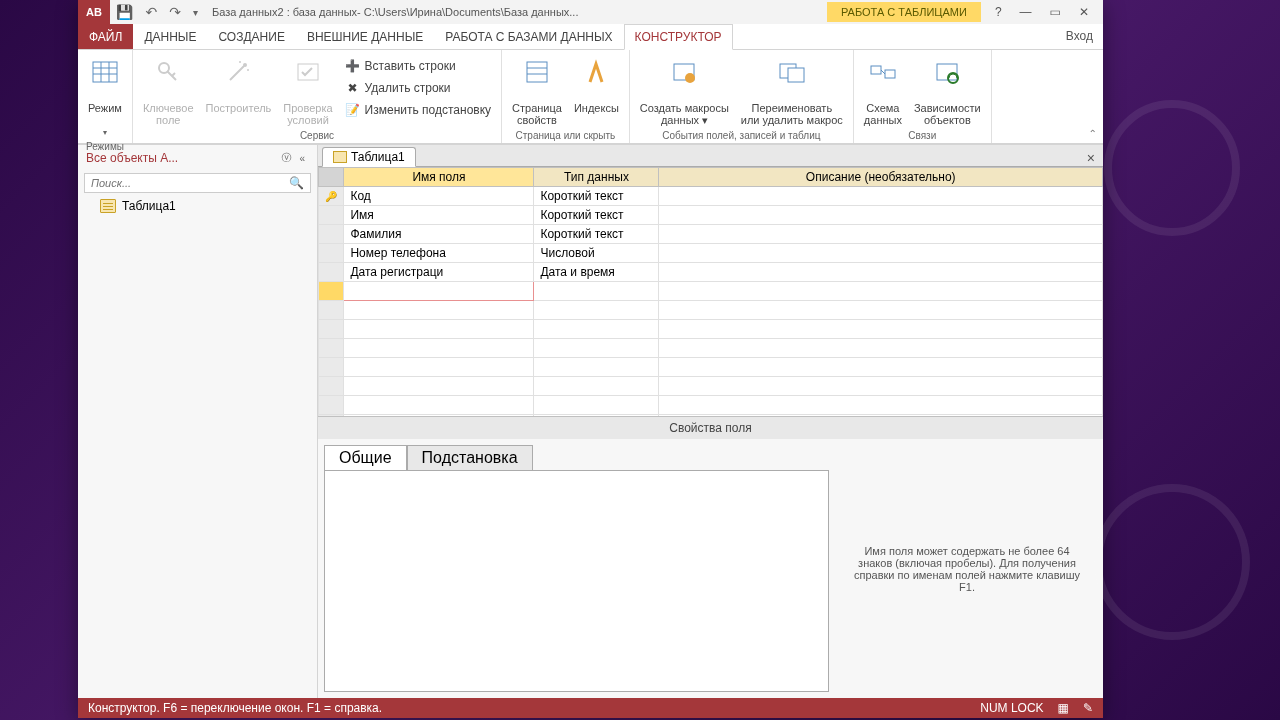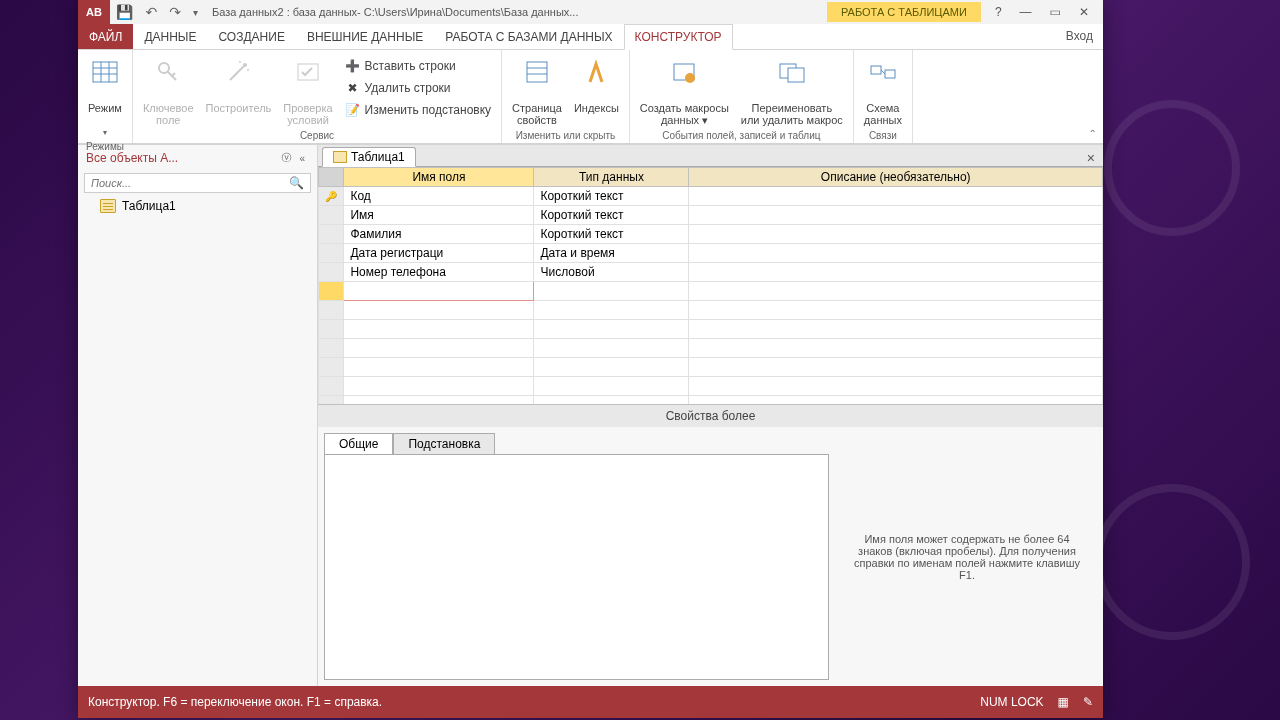--- a/index.html
+++ b/index.html
@@ -59,38 +59,38 @@
 .doc-tabs { height: 22px; display: flex; align-items: flex-end; padding-left: 4px; background: #e8e8e8; border-bottom: 1px solid #ababab; }
 .doc-tab { background: #fff; border: 1px solid #ababab; border-bottom: 1px solid #fff; padding: 2px 10px; display: flex; align-items: center; gap: 4px; margin-bottom: -1px; border-radius: 3px 3px 0 0; font-size: 11px; }
 .doc-tab .ico { width: 14px; height: 12px; background: #f8e6b0; border: 1px solid #c9a227; }
 .doc-tabs .close { margin-left: auto; padding: 0 8px; font-size: 14px; color: #555; cursor: pointer; }
 
 .design-grid { flex: 1; background: #fff; display: flex; flex-direction: column; overflow: hidden; }
 .grid-table { border-collapse: collapse; width: 100%; }
 .grid-table th { background: #f2e6c2; border: 1px solid #c0c0c0; padding: 2px 4px; font-weight: normal; font-size: 12px; text-align: center; }
 .grid-table th.sel { background: #d4d4d4; width: 18px; }
 .grid-table th.fname { background: #ffe699; width: 190px; }
-.grid-table th.ftype { width: 155px; }
+.grid-table th.ftype { width: 125px; }
 .grid-table td { border: 1px solid #e0e0e0; padding: 1px 6px; font-size: 12px; height: 19px; }
 .grid-table td.sel { background: #eaeaea; width: 18px; text-align: center; font-size: 10px; color: #888; }
 .grid-table tr.current td.sel { background: #ffd966; }
 .grid-table tr.current td.fname { border: 1px solid #e89090; }
 .grid-scroll { flex: 1; overflow-y: scroll; }
 
 .props { height: 282px; display: flex; flex-direction: column; border-top: 1px solid #c0c0c0; background: #f7f7f7; }
 .props-title { text-align: center; padding: 4px; font-size: 12px; color: #444; background: #e8e8e8; }
 .props-body { flex: 1; display: flex; padding: 6px; gap: 8px; }
 .props-tabs-area { flex: 1; display: flex; flex-direction: column; }
 .props-tabs { display: flex; }
-.props-tab { padding: 3px 14px; border: 1px solid #ababab; background: #fff; font-size: 12px; cursor: pointer; }
+.props-tab { padding: 3px 14px; border: 1px solid #ababab; background: #fff; font-size: 16px; cursor: pointer; }
 .props-tab.inactive { background: #e8e8e8; }
 .props-content { flex: 1; border: 1px solid #ababab; background: #fff; margin-top: -1px; }
 .props-help { width: 260px; display: flex; align-items: center; justify-content: center; text-align: center; font-size: 11px; color: #555; padding: 10px; }
 
-.statusbar { height: 20px; background: #a4373a; color: #fff; display: flex; align-items: center; padding: 16px 10px; font-size: 11px; }
+.statusbar { height: 20px; background: #a4373a; color: #fff; display: flex; align-items: center; padding: 4px 10px; font-size: 11px; }
 .statusbar .right { margin-left: auto; display: flex; gap: 14px; align-items: center; }
 
 
 svg { display: block; }
 </style>
 </head>
 <body>
 
 <div class="access-window">
 
@@ -210,21 +210,21 @@
         </div>
         <div class="big-btn">
           <div class="ico">
               <svg width="32" height="32">
                 <path d="M10 26 L16 8 L22 26" fill="none" stroke="#e8a33d" stroke-width="3"></path>
               </svg>
             </div>
           <div class="lbl">Индексы</div>
         </div>
       </div>
-      <div class="group-label">Изменить или скрыть</div>
+      <div class="group-label">Страница или скрыть</div>
     </div>
 
     <div class="ribbon-group">
       <div class="buttons">
         <div class="big-btn">
           <div class="ico">
               <svg width="32" height="32">
                 <rect x="6" y="8" width="20" height="16" fill="none" stroke="#5b8ec1"></rect>
                 <circle cx="22" cy="22" r="5" fill="#e8a33d"></circle>
               </svg>
@@ -251,20 +251,31 @@
         <div class="big-btn">
           <div class="ico">
               <svg width="32" height="32">
                 <rect x="4" y="10" width="10" height="8" fill="none" stroke="#5b8ec1"></rect>
                 <rect x="18" y="14" width="10" height="8" fill="none" stroke="#5b8ec1"></rect>
                 <line x1="14" y1="14" x2="18" y2="18" stroke="#5b8ec1"></line>
               </svg>
             </div>
           <div class="lbl" style="white-space:pre-line;">Схема
 данных</div>
+        </div>
+        <div class="big-btn">
+          <div class="ico">
+              <svg width="32" height="32">
+                <rect x="6" y="8" width="20" height="16" fill="none" stroke="#5b8ec1"></rect>
+                <circle cx="22" cy="22" r="5" fill="none" stroke="#2a7a2a" stroke-width="2"></circle>
+                <path d="M18 22 a4 4 0 0 1 8 0" fill="none" stroke="#2a7a2a"></path>
+              </svg>
+            </div>
+          <div class="lbl" style="white-space:pre-line;">Зависимости
+объектов</div>
         </div>
       </div>
       <div class="group-label">Связи</div>
     </div>
 
     <div class="collapse">⌃</div>
   </div>
 
   <div class="body">
     <div class="nav-pane">
@@ -317,30 +328,30 @@
     <td></td>
                 </tr>
                 <tr>
                   <td class="sel"></td>
     <td class="fname">Фамилия</td>
     <td>Короткий текст</td>
     <td></td>
                 </tr>
                 <tr>
                   <td class="sel"></td>
+    <td class="fname">Номер телефона</td>
+    <td>Числовой</td>
+    <td></td>
+                </tr>
+                <tr>
+                  <td class="sel"></td>
     <td class="fname">Дата регистраци</td>
     <td>Дата и время</td>
     <td></td>
                 </tr>
-                <tr>
-                  <td class="sel"></td>
-    <td class="fname">Номер телефона</td>
-    <td>Числовой</td>
-    <td></td>
-                </tr>
                 <tr class="current">
                   <td class="sel"></td>
   <td class="fname"></td>
   <td></td>
   <td></td>
                 </tr>
                 <tr>
                   <td class="sel"></td>
                   <td></td>
                   <td></td>
@@ -380,21 +391,21 @@
                   <td class="sel"></td>
                   <td></td>
                   <td></td>
                   <td></td>
                 </tr>
               </tbody>
           </table>
         </div>
 
         <div class="props">
-          <div class="props-title">Свойства более</div>
+          <div class="props-title">Свойства поля</div>
           <div class="props-body">
             <div class="props-tabs-area">
               <div class="props-tabs">
                 <div class="props-tab">Общие</div>
                 <div class="props-tab inactive">Подстановка</div>
               </div>
               <div class="props-content"></div>
             </div>
             <div class="props-help">Имя поля может содержать не более 64 знаков (включая пробелы). Для получения справки по именам полей нажмите клавишу F1.</div>
           </div>

